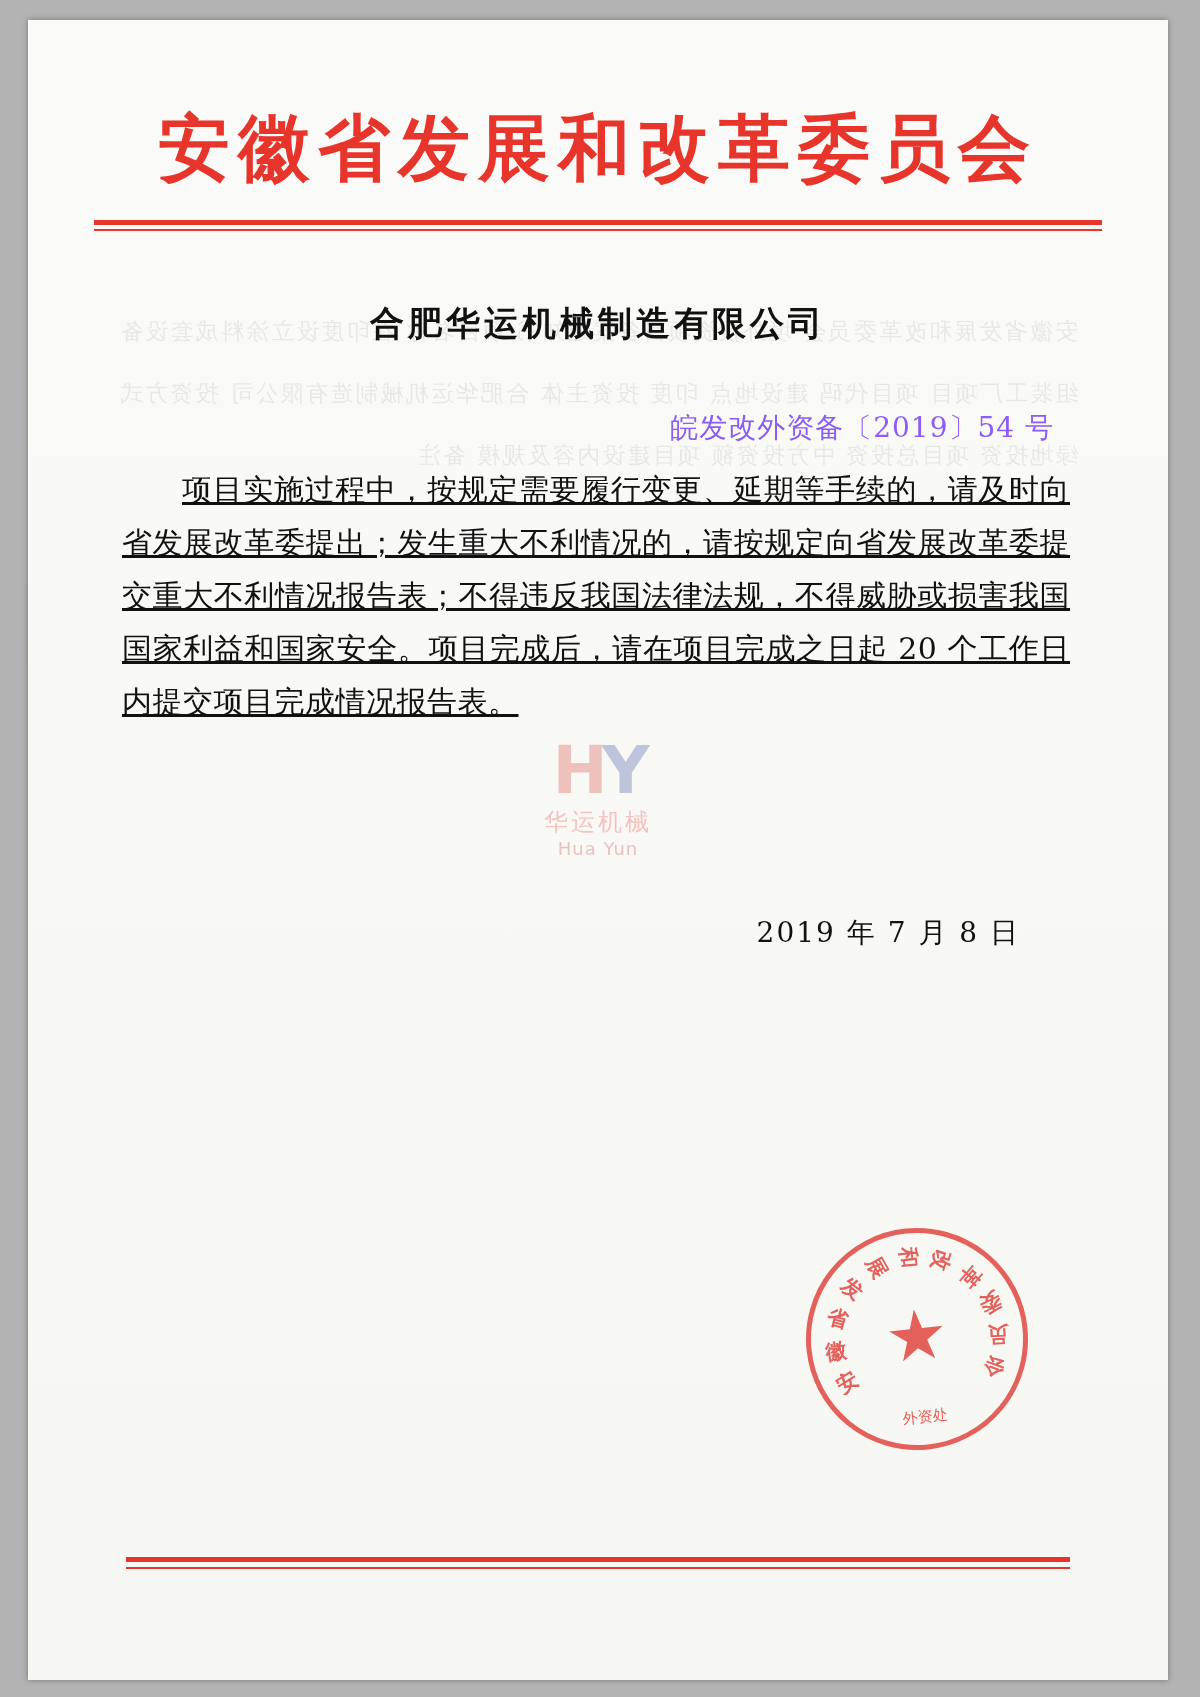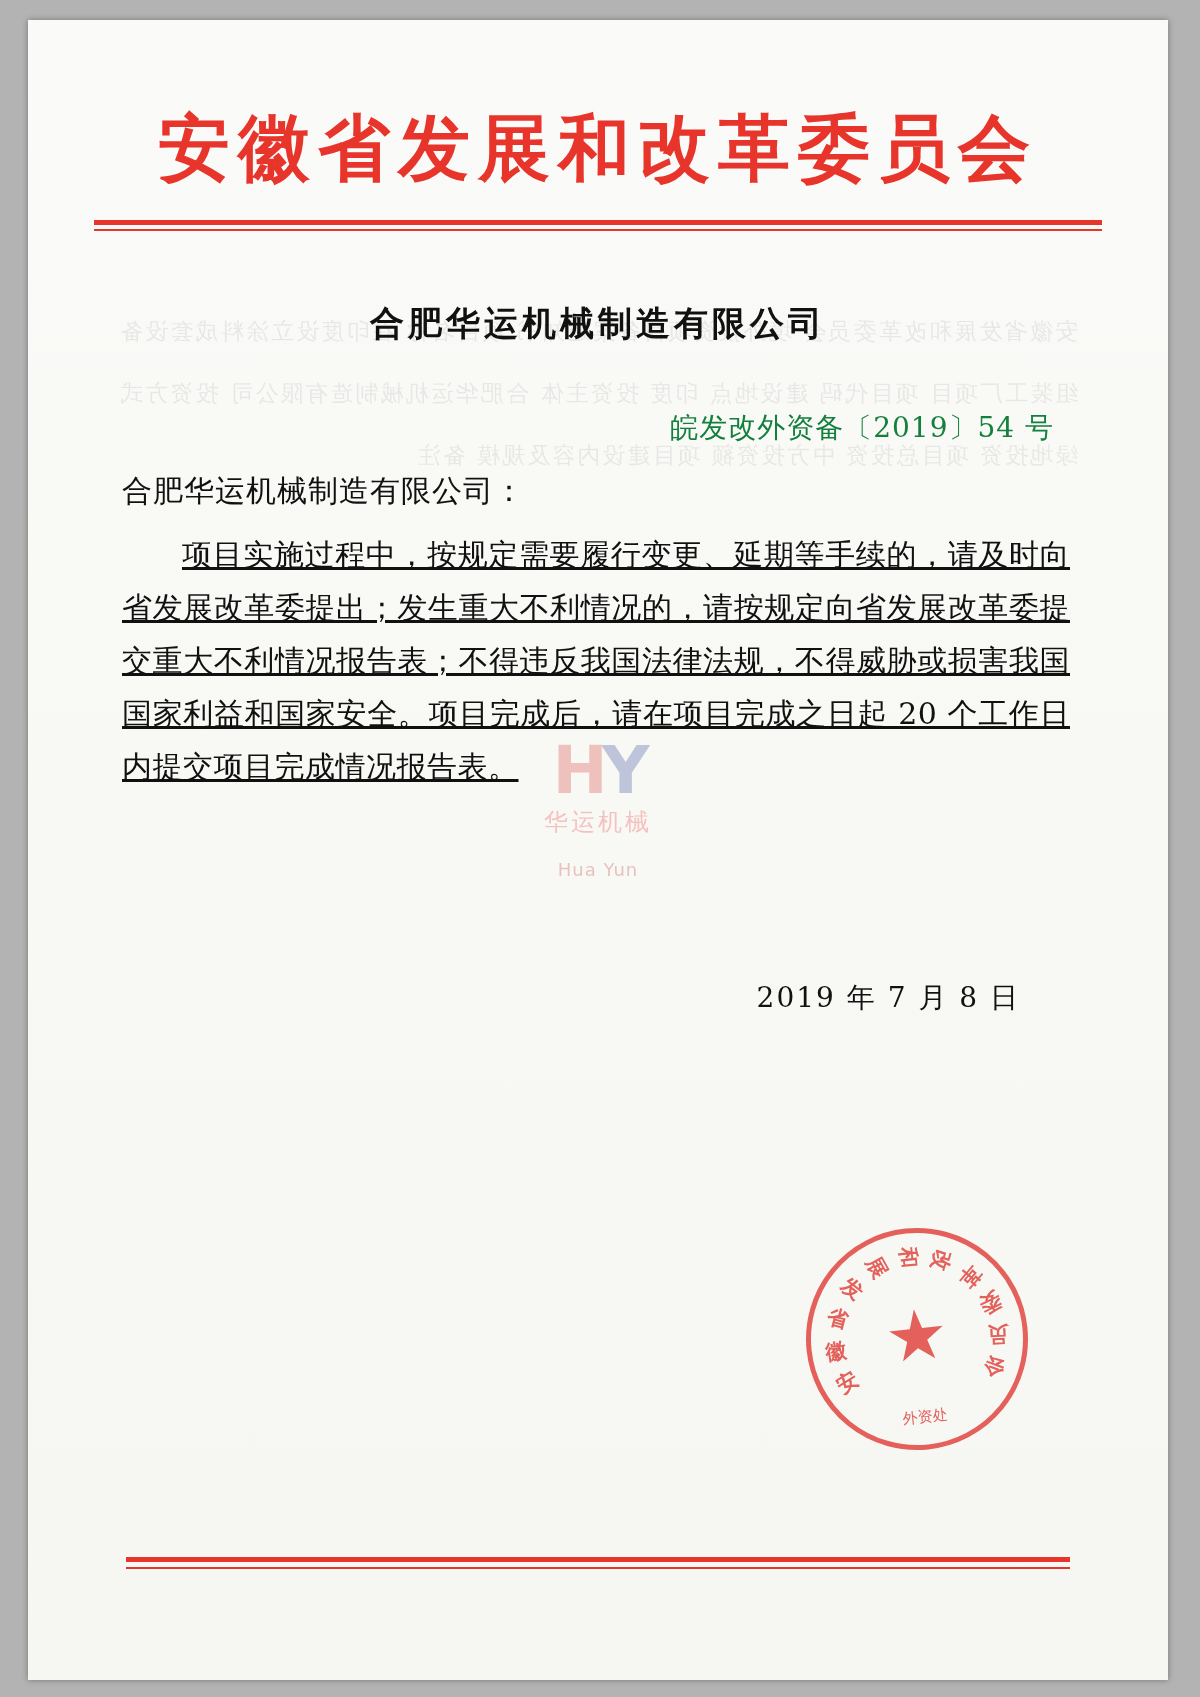--- a/index.html
+++ b/index.html
@@ -91,21 +91,21 @@
     font-family: "DejaVu Serif", serif;
     font-weight: bold;
     font-size: 34px;
     letter-spacing: 4px;
     color: #111;
     margin-top: 70px;
   }
   .doc-number {
     text-align: right;
     font-size: 28px;
-    color: #15803d;
+    color: #8b5cf6;
     margin: 62px 86px 0 0;
     letter-spacing: 1px;
     font-family: "DejaVu Serif", serif;
   }
   .addressee {
     font-size: 30px;
     color: #111;
     margin: 24px 0 0 66px;
     letter-spacing: 1px;
     font-family: "DejaVu Serif", serif;
@@ -212,21 +212,20 @@
     font-size: 24px;
     color: #ef4444;
     letter-spacing: 3px;
     margin-top: 4px;
   }
   .wm-sub {
     font-family: "DejaVu Sans", sans-serif;
     font-size: 18px;
     color: #c4453f;
     letter-spacing: 1px;
-    margin-top: 21px;
   }
   .rule-bottom {
     position: absolute;
     left: 98px;
     right: 98px;
     bottom: 118px;
     height: 5px;
     background: #e8352b;
     z-index: 3;
   }
@@ -259,21 +258,20 @@
       <div class="masthead">
         <div class="masthead-title">安徽省发展和改革委员会</div>
       </div>
       <div class="rule-top"></div>
       <div class="rule-top2"></div>
 
       <div class="doc-title">合肥华运机械制造有限公司</div>
 
       <div class="doc-number">皖发改外资备〔2019〕54 号</div>
 
-      <div class="addressee">合肥华运机械制造有限公司：</div>
 
 
       <div class="para second">项目实施过程中，按规定需要履行变更、延期等手续的，请及时向省发展改革委提出；发生重大不利情况的，请按规定向省发展改革委提交重大不利情况报告表；不得违反我国法律法规，不得威胁或损害我国国家利益和国家安全。项目完成后，请在项目完成之日起 20 个工作日内提交项目完成情况报告表。</div>
 
       <div class="date-line">2019 年 7 月 8 日</div>
 
     </div>
 
     <div class="seal">
       <div class="seal-inner"></div>

